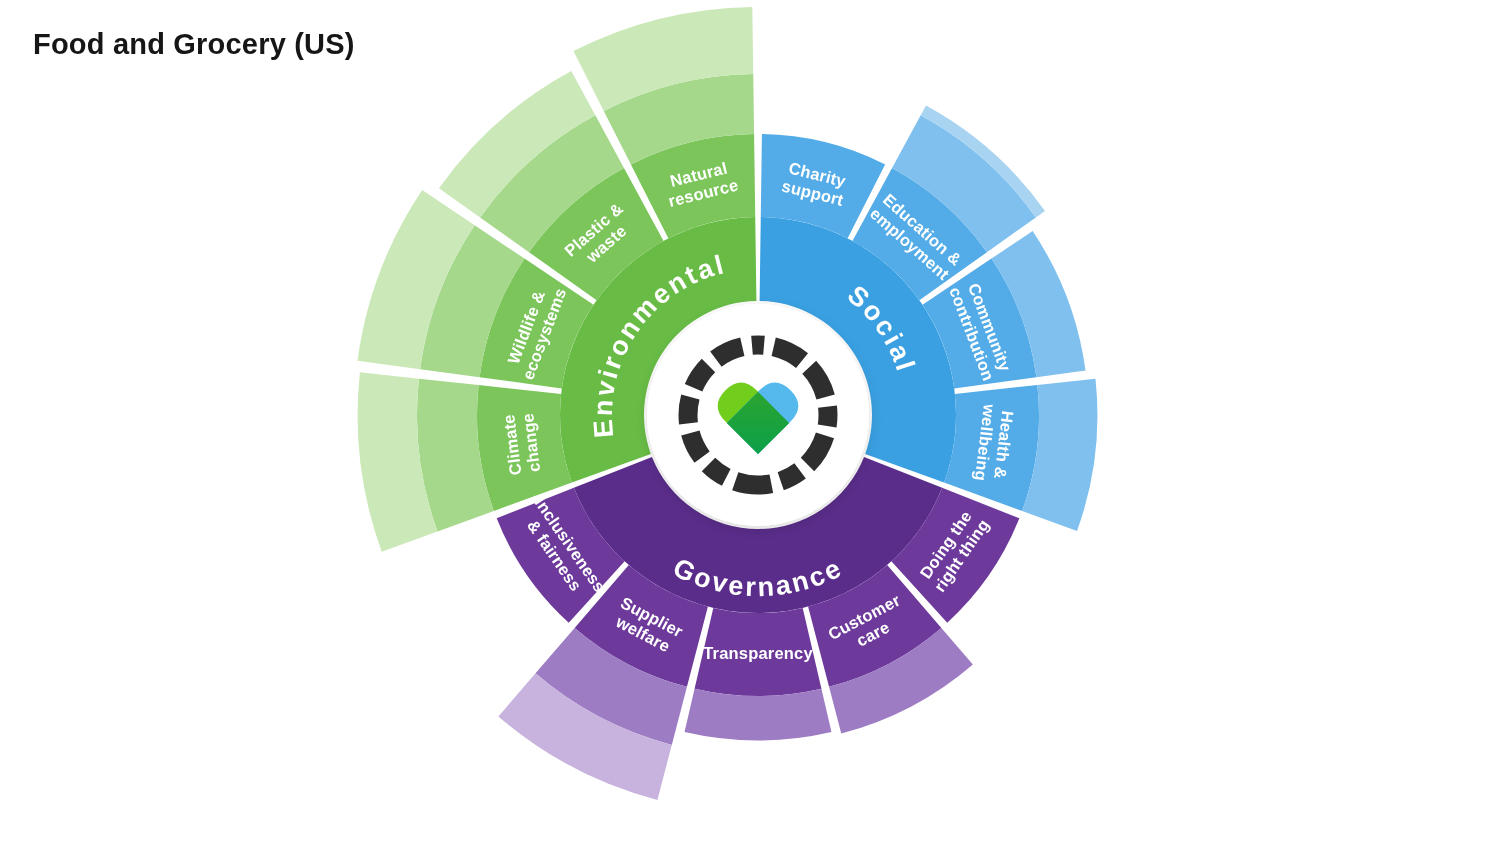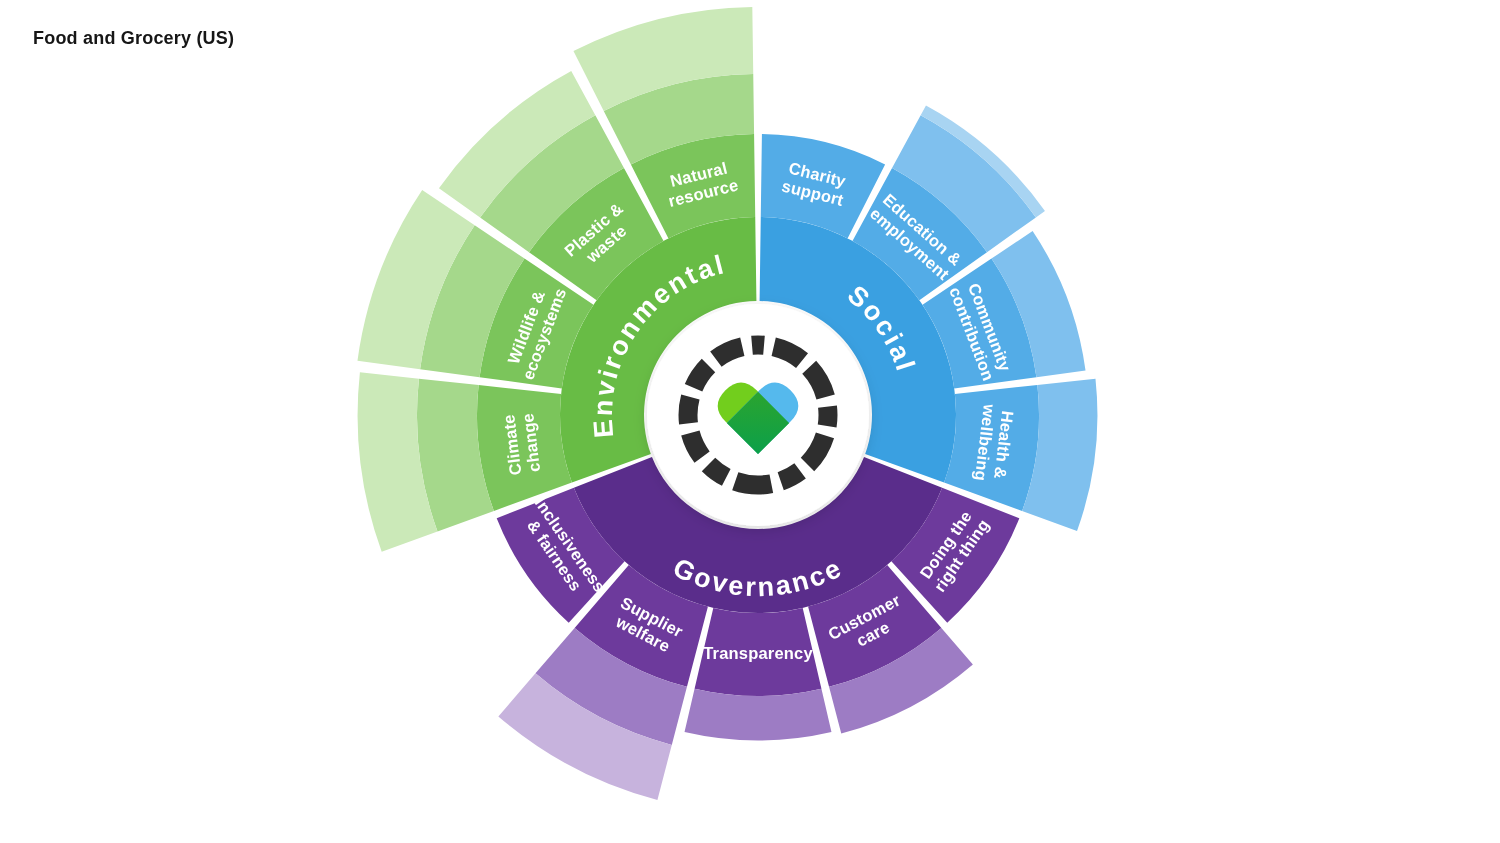--- a/index.html
+++ b/index.html
@@ -1,18 +1,18 @@
 <!DOCTYPE html>
 <html><head>
 <meta charset="utf-8">
 <style>
   html,body{margin:0;padding:0;background:#ffffff;}
   body{width:1500px;height:843px;position:relative;overflow:hidden;
        font-family:"Liberation Sans","DejaVu Sans",sans-serif;}
-  .title{position:absolute;left:33px;top:28px;font-size:18px;font-weight:800;
+  .title{position:absolute;left:33px;top:28px;font-size:29px;font-weight:800;
          letter-spacing:.2px;color:#161616;}
   #wheel{position:absolute;left:0;top:0;}
   text{font-family:"Liberation Sans","DejaVu Sans",sans-serif;}
 </style>
 </head>
 <body>
 
 <div class="title">Food and Grocery (US)</div>
 <svg id="wheel" width="1500" height="843" viewBox="0 0 1500 843">
     <defs>

